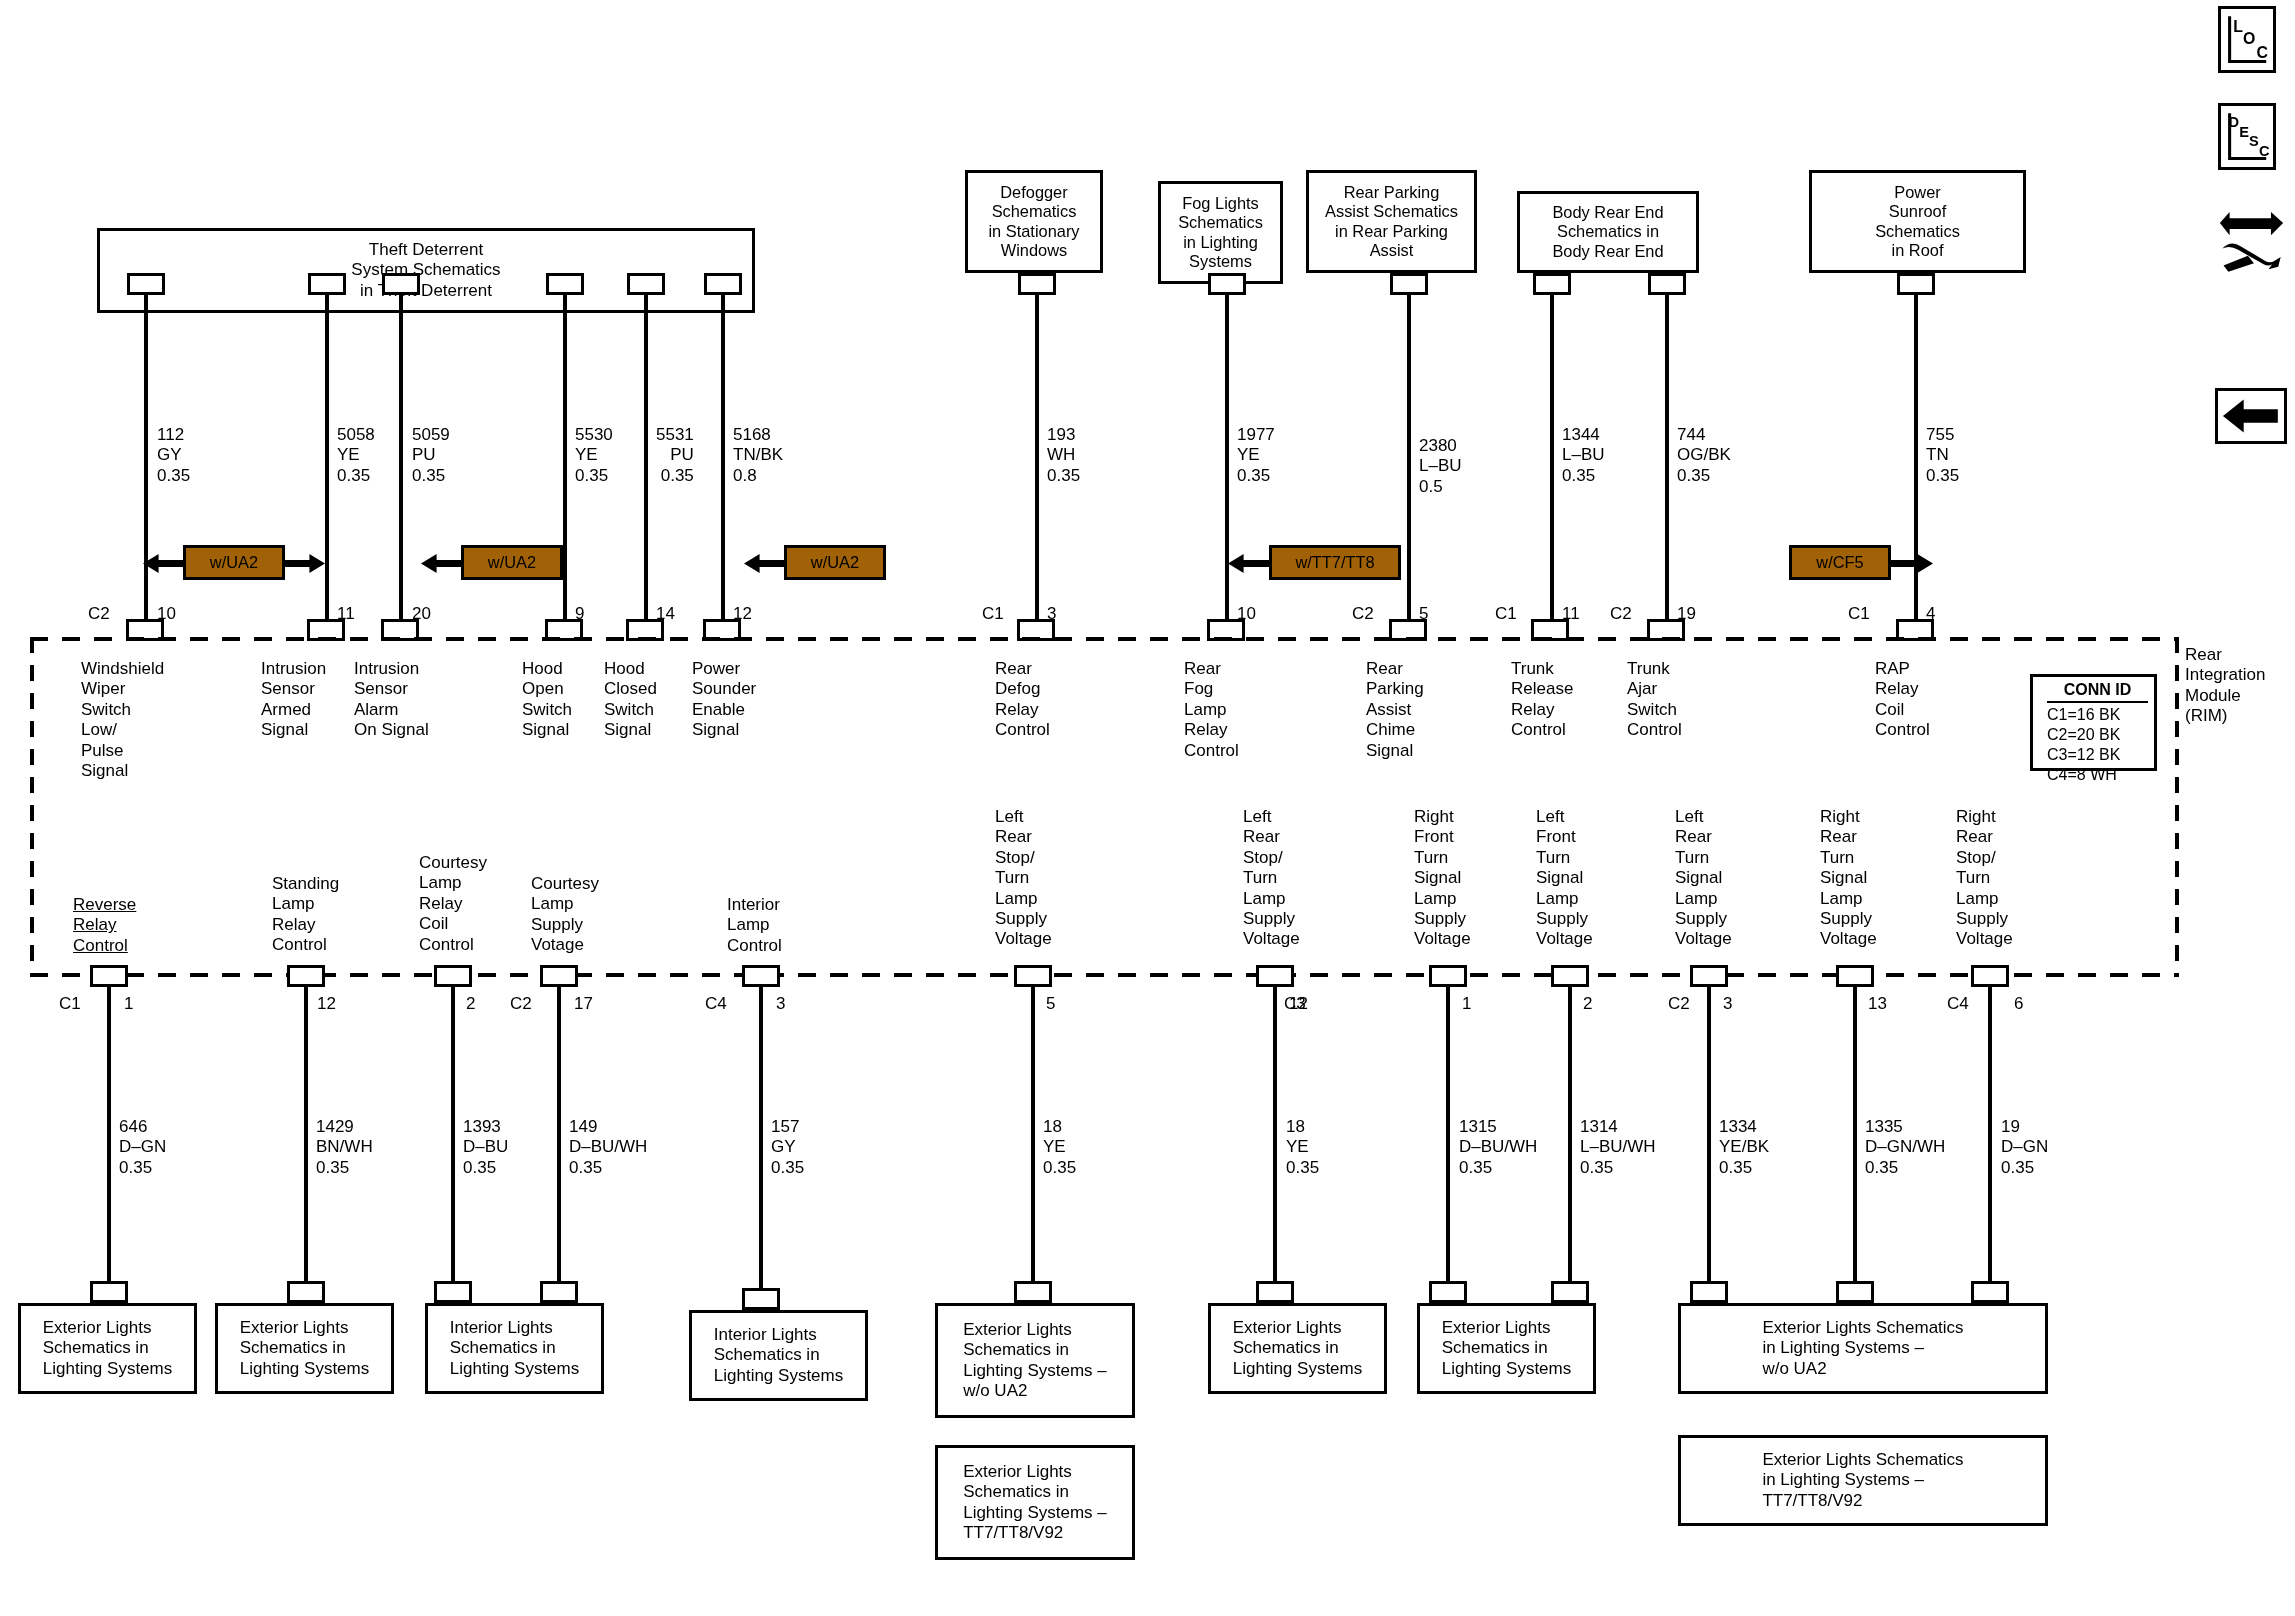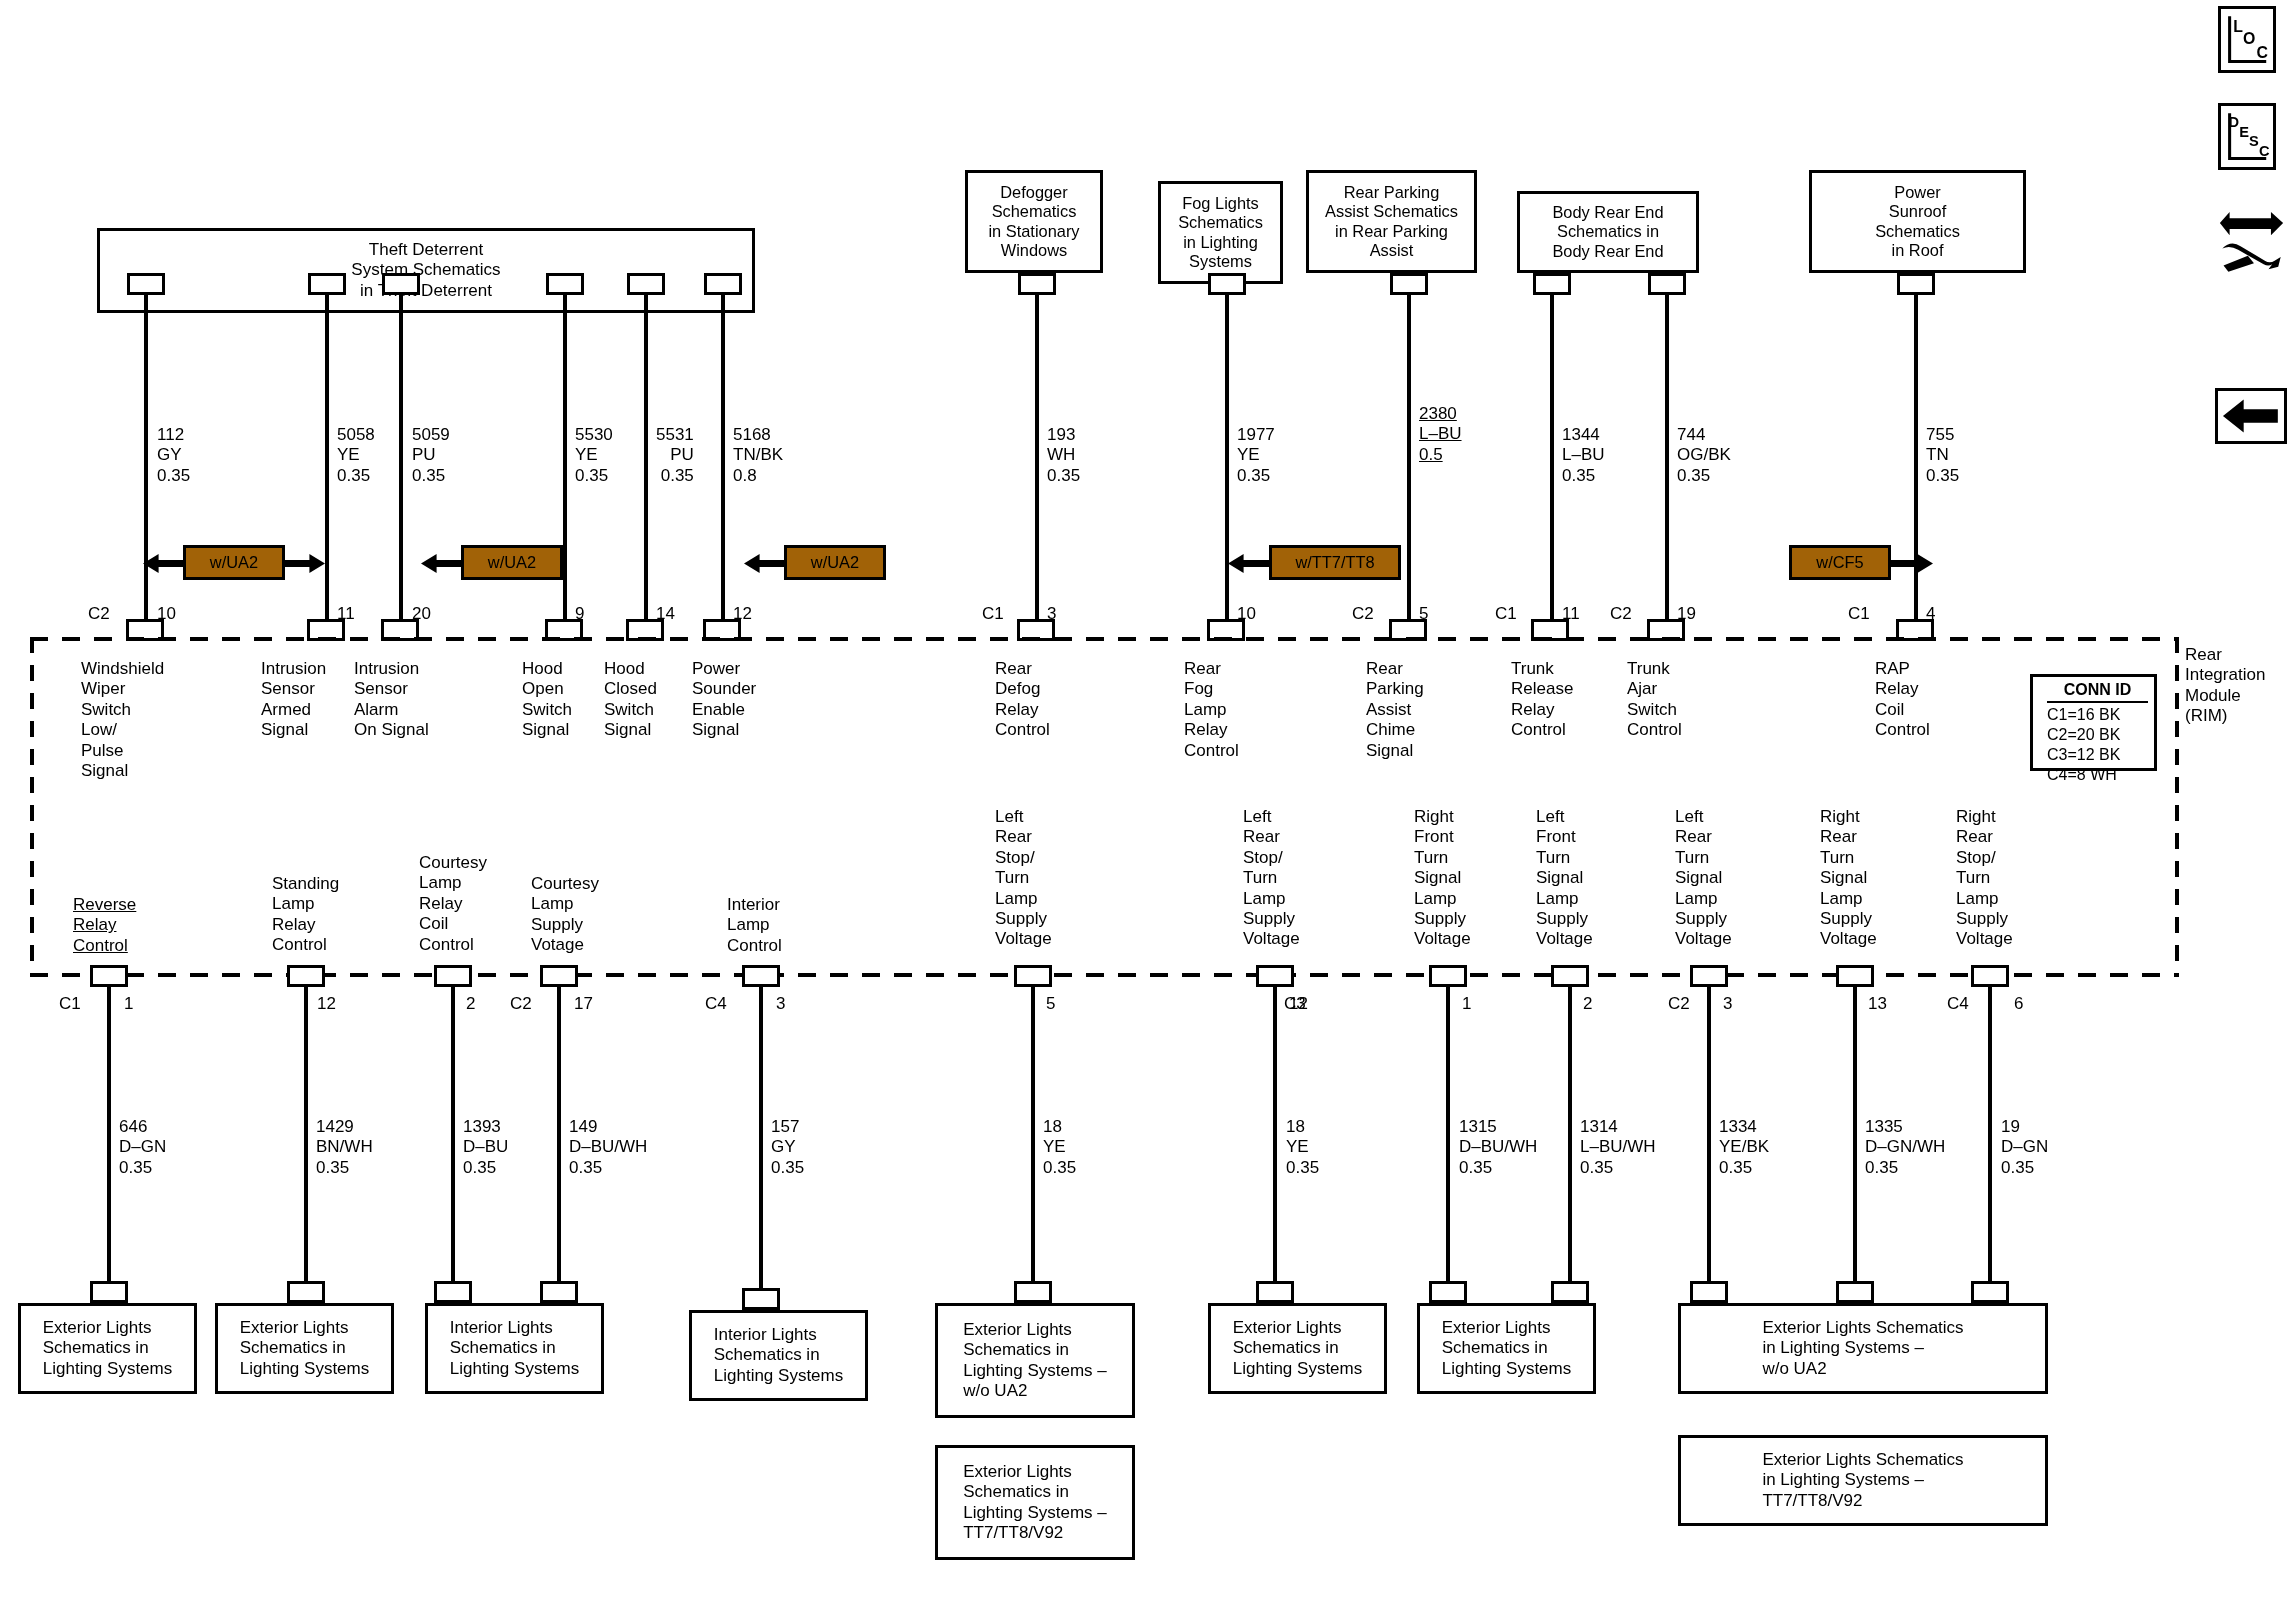--- a/index.html
+++ b/index.html
@@ -112,21 +112,21 @@
 0.35</div>
   <div class="lbl f28" style="left:733px;top:425px;">5168
 TN/BK
 0.8</div>
   <div class="lbl f28" style="left:1047px;top:425px;">193
 WH
 0.35</div>
   <div class="lbl f28" style="left:1237px;top:425px;">1977
 YE
 0.35</div>
-  <div class="lbl f28" style="left:1419px;top:404px;text-decoration:underline;">2380
+  <div class="lbl f28" style="left:1419px;top:436px;">2380
 L–BU
 0.5</div>
   <div class="lbl f28" style="left:1562px;top:425px;">1344
 L–BU
 0.35</div>
   <div class="lbl f28" style="left:1677px;top:425px;">744
 OG/BK
 0.35</div>
   <div class="lbl f28" style="left:1926px;top:425px;">755
 TN

